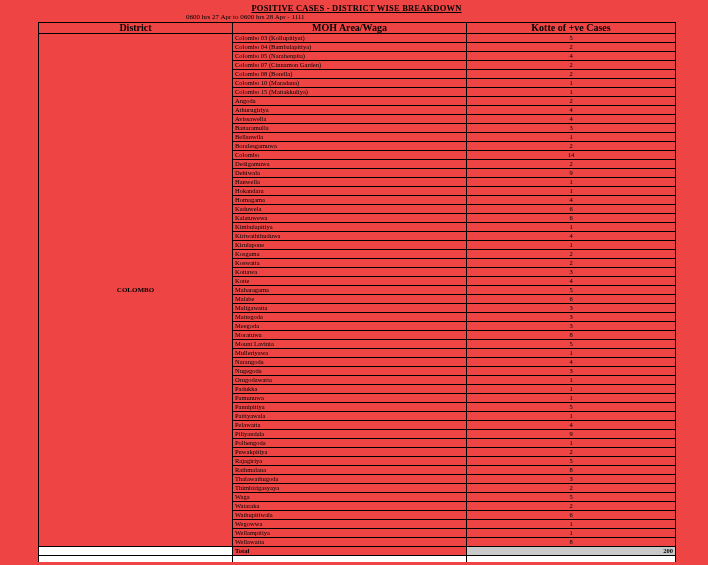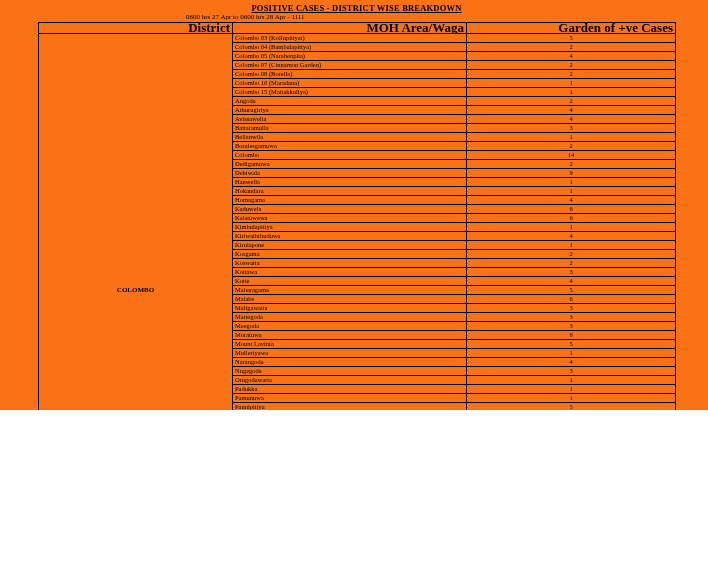--- a/index.html
+++ b/index.html
@@ -2,21 +2,21 @@
 <html><head>
 <meta charset="utf-8">
 <style>
   * { margin: 0; padding: 0; box-sizing: border-box; }
   html, body { background: #ffffff; }
   body {
     width: 708px; height: 565px; overflow: hidden;
     font-family: "Liberation Serif", "DejaVu Serif", serif;
     color: #000000;
   }
-  .page { position: relative; width: 708px; height: 410px; background: #f97316; overflow: hidden; }
+  .page { position: relative; width: 708px; height: 565px; background: #ef4444; overflow: hidden; }
   .title {
     position: absolute; top: 3px; left: 38px; width: 637px;
     text-align: center; font-size: 8.5px; font-weight: bold;
     text-decoration: underline; letter-spacing: 0.2px;
   }
   .subtitle {
     position: absolute; top: 13px; left: 186px;
     font-size: 7px; font-weight: normal;
   }
   table.cases {
@@ -27,21 +27,21 @@
   }
   table.cases col.c-district { width: 194px; }
   table.cases col.c-area     { width: 234px; }
   table.cases col.c-cases    { width: 209px; }
   table.cases th, table.cases td {
     border: 1px solid #000000;
     padding: 0 2px; height: 8px; line-height: 8px;
     overflow: hidden; white-space: nowrap;
   }
   table.cases th {
-    font-size: 13px; font-weight: bold; text-align: right; height: 10px; line-height: 10px;
+    font-size: 10px; font-weight: bold; text-align: center; height: 10px; line-height: 10px;
   }
   td.district-cell { text-align: center; font-weight: bold; font-size: 7px; vertical-align: middle; }
   td.area-cell  { text-align: left; }
   td.cases-cell { text-align: center; }
   tr.total-row td.total-label { font-weight: bold; text-align: left; }
   tr.total-row td.total-value { font-weight: bold; text-align: right; }
   td.empty-cell { background: #ffffff; }
   tr.cutoff-row td { border-bottom: none; height: 6px; }
 </style>
 </head>
@@ -54,21 +54,21 @@
   <table class="cases">
     <colgroup>
       <col class="c-district">
         <col class="c-area">
         <col class="c-cases">
     </colgroup>
     <thead>
       <tr>
         <th>District</th>
         <th>MOH Area/Waga</th>
-        <th>Garden of +ve Cases</th>
+        <th>Kotte of +ve Cases</th>
       </tr>
     </thead>
     <tbody id="cases-tbody">
         <tr>
           <td class="district-cell" rowspan="57">COLOMBO</td>
           <td class="area-cell">Colombo 03 (Kollupitiyat)</td>
           <td class="cases-cell">5</td>
         </tr>
         <tr>
           <td class="area-cell">Colombo 04 (Bambalapitiya)</td>

